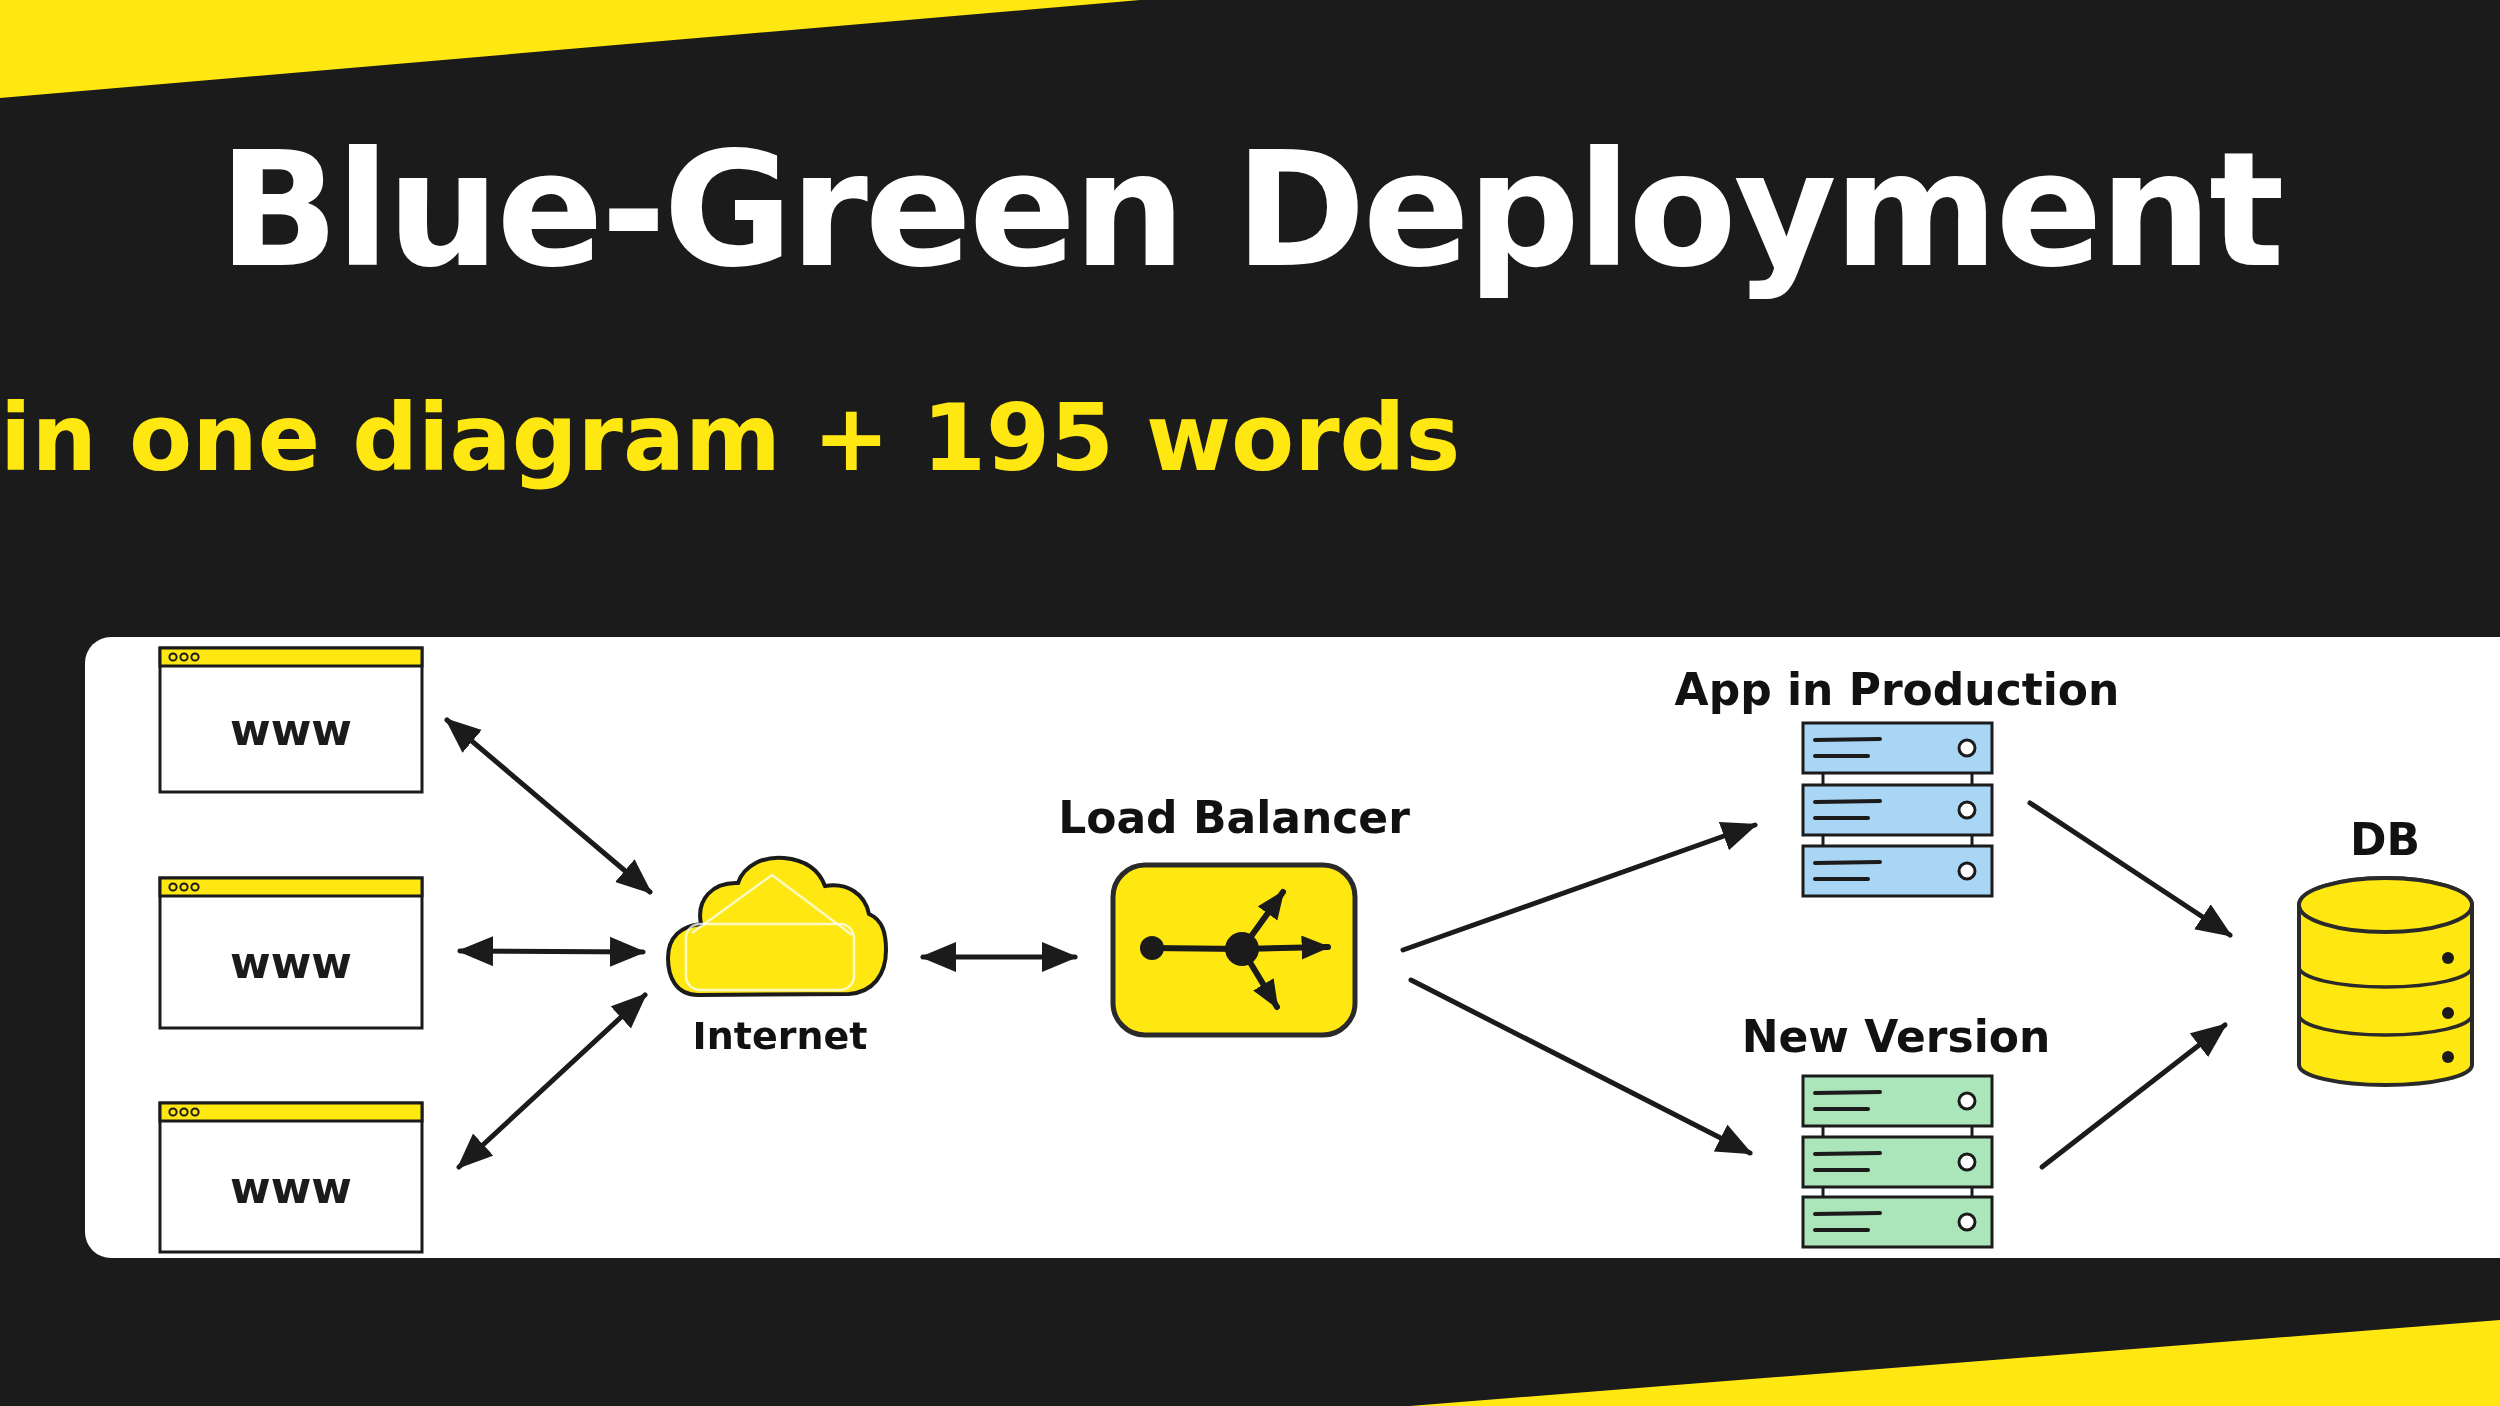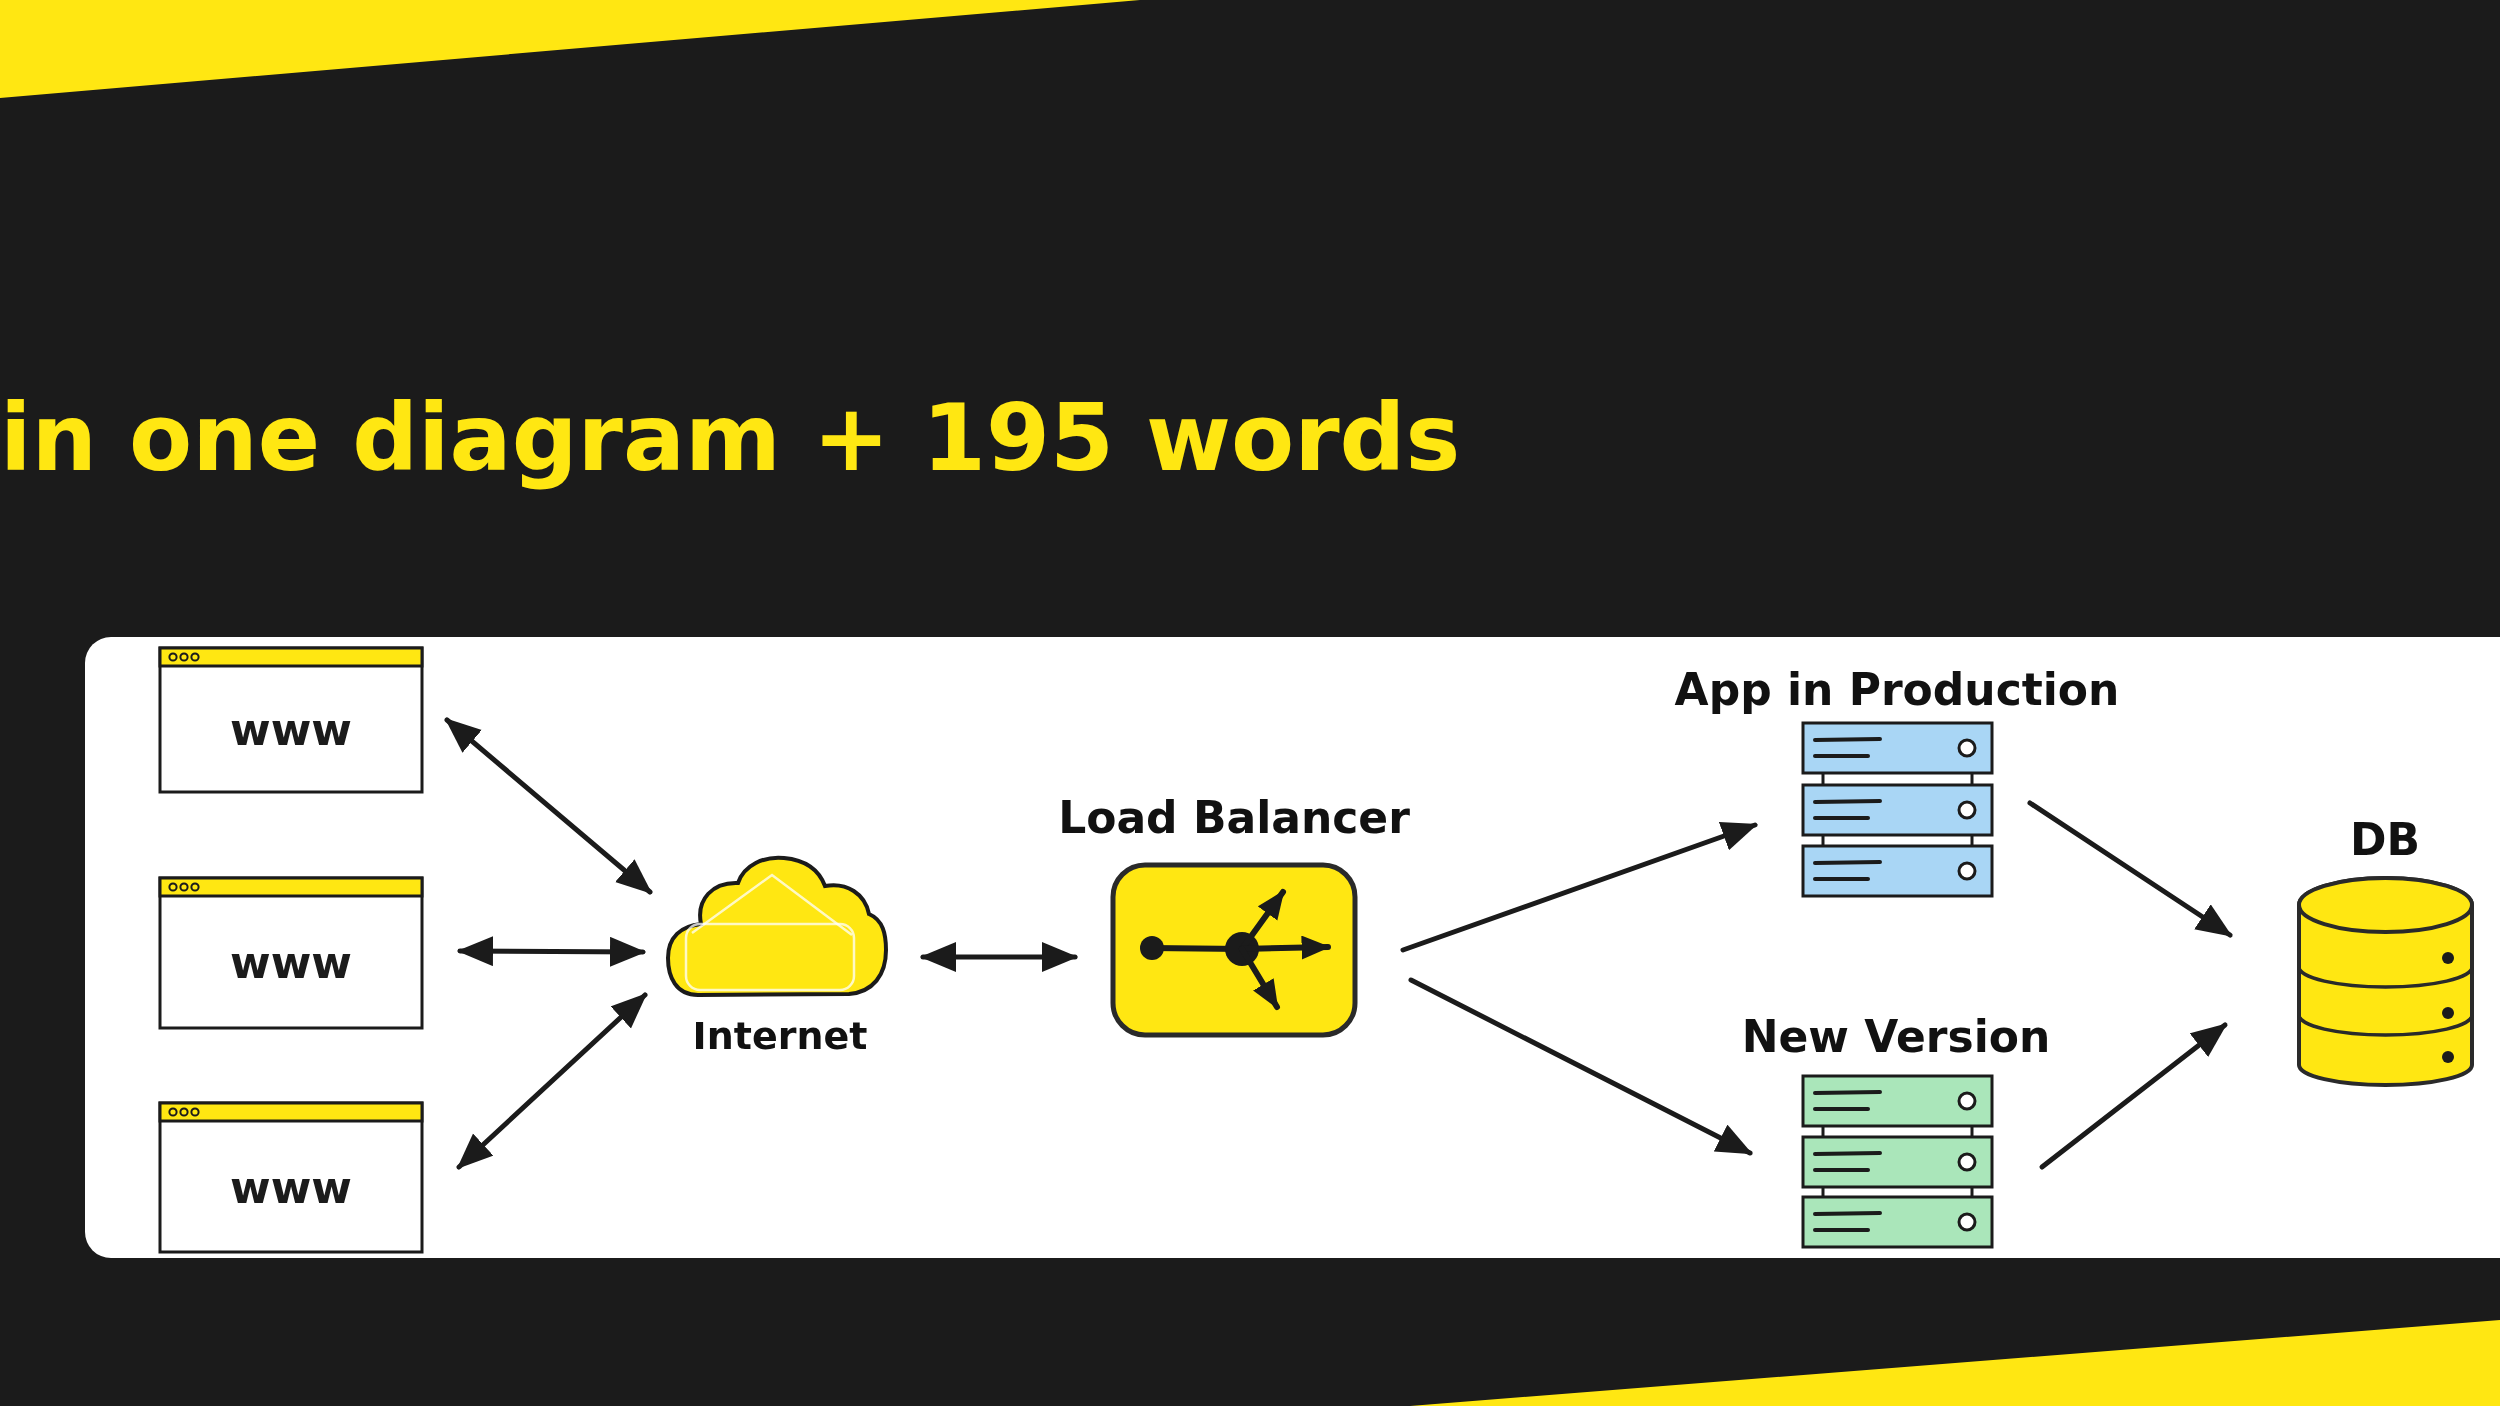--- a/index.html
+++ b/index.html
@@ -39,20 +39,21 @@
   .db-dot{fill:#1b1b1b;}
 </style>
 </head>
 <body>
 
 <div class="stage">
 
   <div class="wedge-tl"></div>
   <div class="wedge-br"></div>
 
+  <h1 class="title">Blue-Green Deployment</h1>
   <p class="subtitle">in one diagram + 195 words</p>
 
   <div class="panel">
     <svg viewBox="0 0 2330 621" xmlns="http://www.w3.org/2000/svg">
       <defs>
         <marker id="ah" orient="auto-start-reverse" markerUnits="strokeWidth" markerWidth="7.6" markerHeight="6.2" refX="6.6" refY="3">
           <path d="M0,0 L7.2,3 L0,6 Z" fill="#1b1b1b"></path>
         </marker>
         <marker id="ahs" orient="auto" markerUnits="strokeWidth" markerWidth="5.2" markerHeight="4.4" refX="4.4" refY="2">
           <path d="M0,0 L4.8,2 L0,4 Z" fill="#1b1b1b"></path>

